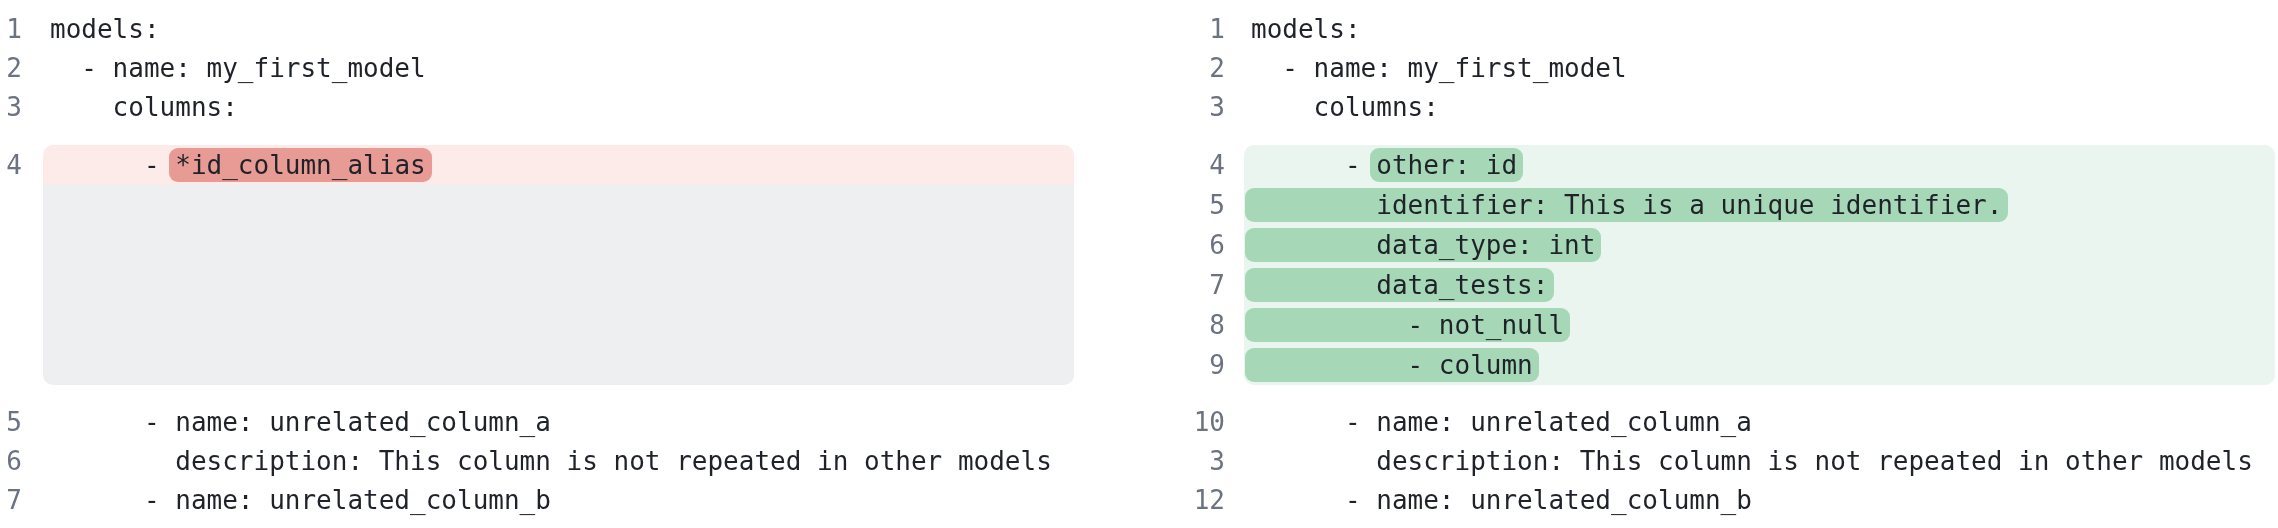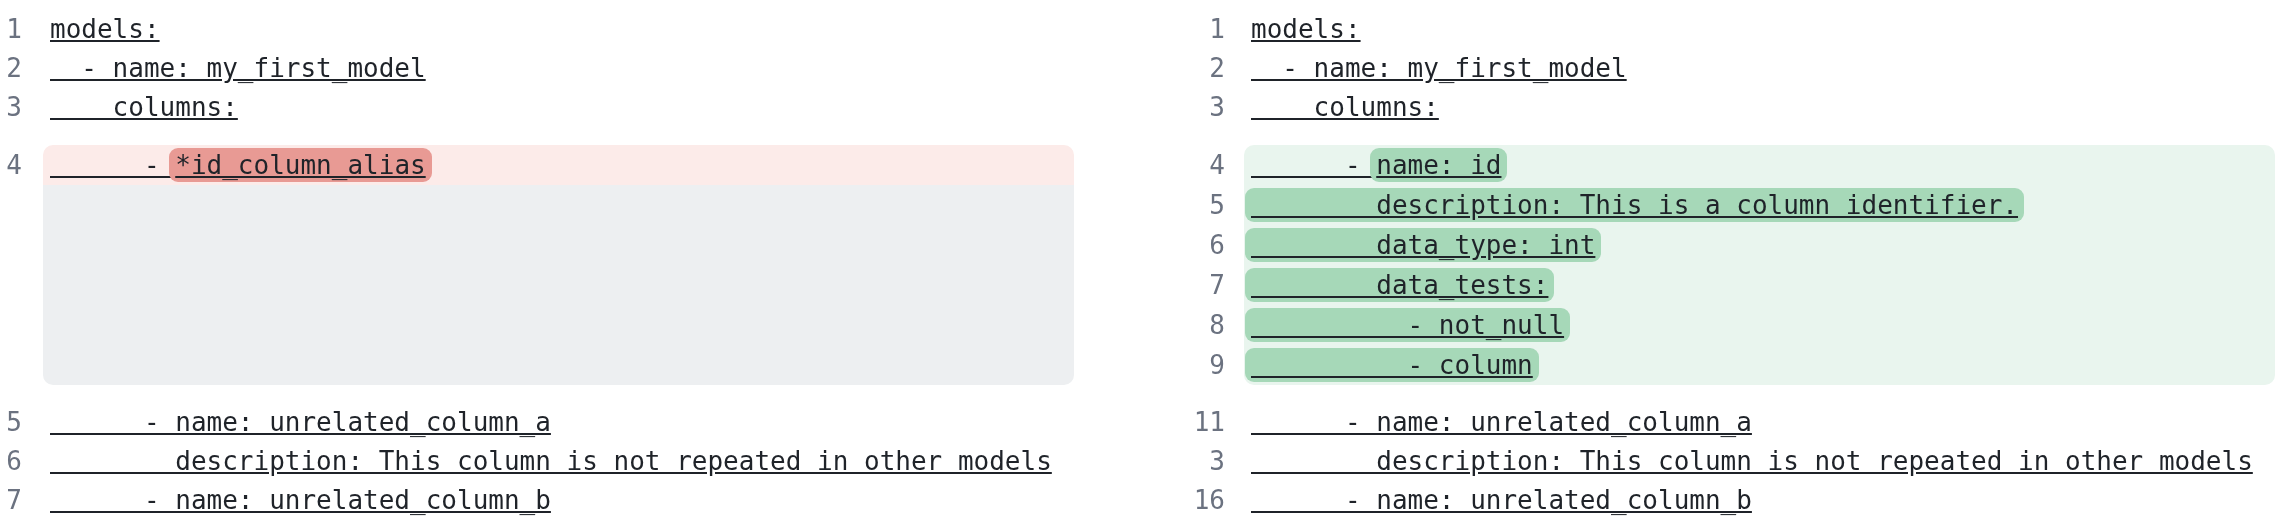--- a/index.html
+++ b/index.html
@@ -5,21 +5,21 @@
   html,body{margin:0;padding:0;background:#ffffff;}
   body{width:2278px;height:528px;overflow:hidden;
        font-family:"DejaVu Sans Mono",monospace;}
   .diff{display:flex;align-items:flex-start;gap:72px;padding-top:10px;}
   .pane{flex:none;}
   .row{display:flex;height:39px;line-height:39px;font-size:26px;
        color:#1f2329;white-space:pre;}
   .num{flex:none;text-align:right;color:#6b7280;user-select:none;}
   .pane-old .num{width:22px;margin-right:21px;}
   .pane-new .num{width:79px;margin-right:19px;}
-  .line{flex:none;width:1024px;padding-left:7px;white-space:pre;text-decoration:underline;}
+  .line{flex:none;width:1024px;padding-left:7px;white-space:pre;}
   .hunk{margin:18px 0;}
   .hunk .row{height:40px;line-height:40px;}
   .hunk .row.filler-row{height:200px;}
   .line.removed{background:#fcebe9;}
   .line.added{background:#e9f5ee;}
   .line.filler{background:#edeff1;}
   .line.rt{border-radius:10px 10px 0 0;}
   .line.rb{border-radius:0 0 10px 10px;}
   .tok{padding:2px 6px;margin-left:-6px;border-radius:9px;white-space:pre;}
   .tok-del{background:#e89a94;}
@@ -39,24 +39,24 @@
       </div>
       <div class="row"><span class="num">5</span><span class="line">      - name: unrelated_column_a</span></div>
       <div class="row"><span class="num">6</span><span class="line">        description: This column is not repeated in other models</span></div>
       <div class="row"><span class="num">7</span><span class="line">      - name: unrelated_column_b</span></div>
     </div>
   <div class="pane pane-new">
       <div class="row"><span class="num">1</span><span class="line">models:</span></div>
       <div class="row"><span class="num">2</span><span class="line">  - name: my_first_model</span></div>
       <div class="row"><span class="num">3</span><span class="line">    columns:</span></div>
       <div class="hunk">
-        <div class="row"><span class="num">4</span><span class="line added rt">      - <span class="tok tok-add">name: id</span></span></div>
-        <div class="row"><span class="num">5</span><span class="line added"><span class="tok tok-add">        description: This is a column identifier.</span></span></div>
+        <div class="row"><span class="num">4</span><span class="line added rt">      - <span class="tok tok-add">other: id</span></span></div>
+        <div class="row"><span class="num">5</span><span class="line added"><span class="tok tok-add">        identifier: This is a unique identifier.</span></span></div>
         <div class="row"><span class="num">6</span><span class="line added"><span class="tok tok-add">        data_type: int</span></span></div>
         <div class="row"><span class="num">7</span><span class="line added"><span class="tok tok-add">        data_tests:</span></span></div>
         <div class="row"><span class="num">8</span><span class="line added"><span class="tok tok-add">          - not_null</span></span></div>
         <div class="row"><span class="num">9</span><span class="line added rb"><span class="tok tok-add">          - column</span></span></div>
       </div>
-      <div class="row"><span class="num">11</span><span class="line">      - name: unrelated_column_a</span></div>
+      <div class="row"><span class="num">10</span><span class="line">      - name: unrelated_column_a</span></div>
       <div class="row"><span class="num">3</span><span class="line">        description: This column is not repeated in other models</span></div>
-      <div class="row"><span class="num">16</span><span class="line">      - name: unrelated_column_b</span></div>
+      <div class="row"><span class="num">12</span><span class="line">      - name: unrelated_column_b</span></div>
     </div>
 </div>
 
 </body></html>

